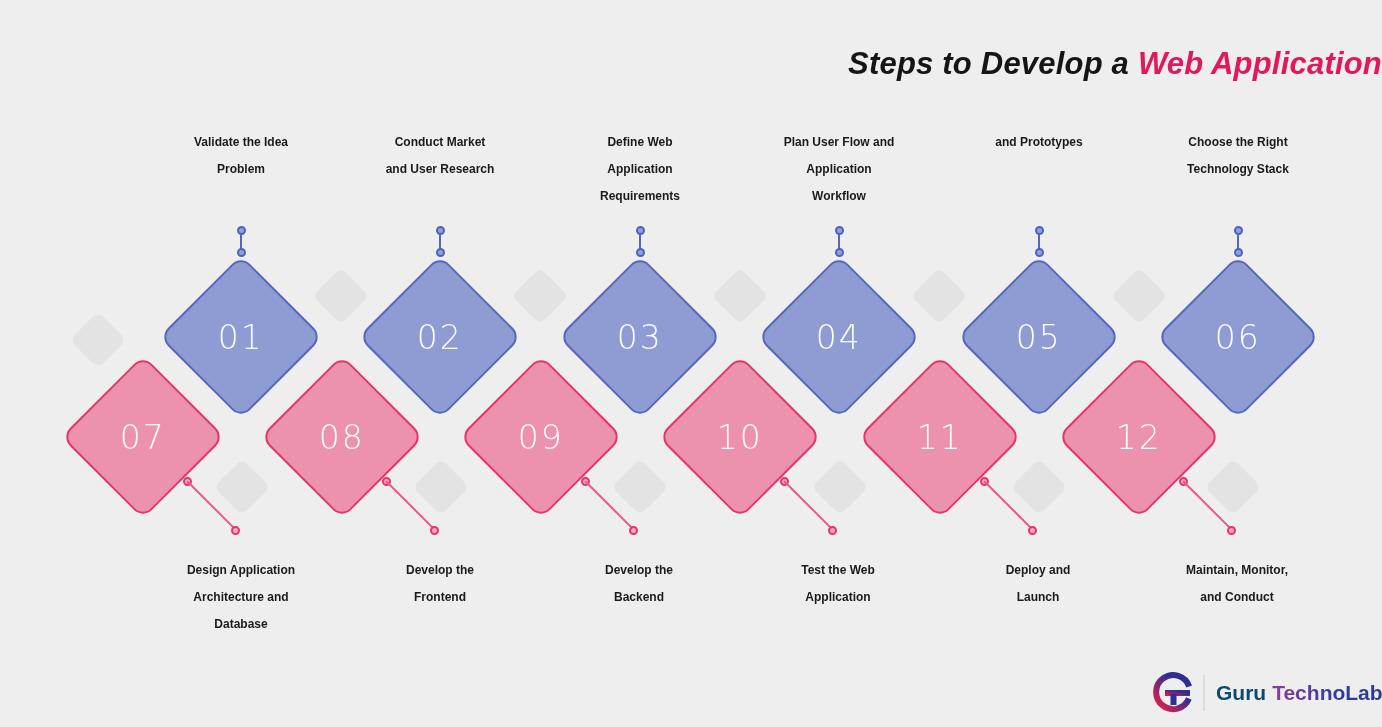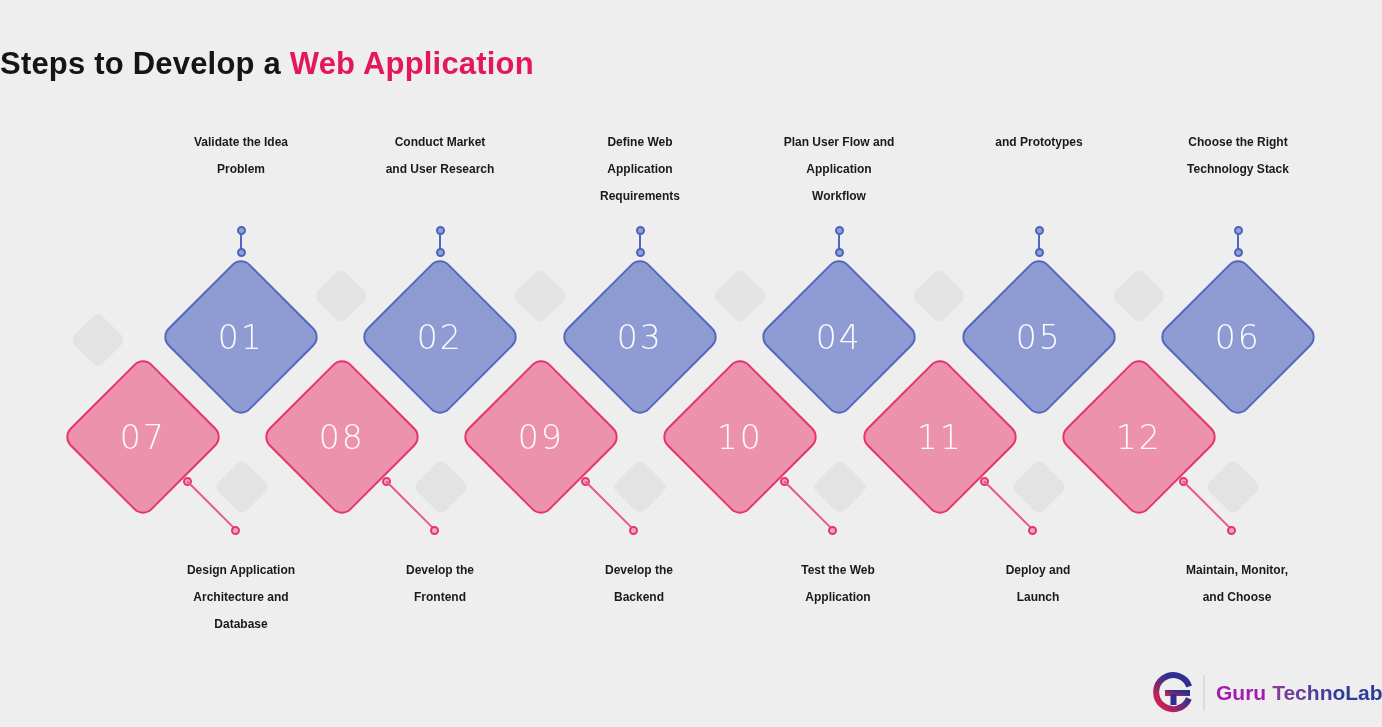--- a/index.html
+++ b/index.html
@@ -6,23 +6,24 @@
   #stage{
     position:relative;
     width:1382px;height:727px;
     background:#EFEEEE;
     overflow:hidden;
     font-family:"Liberation Sans", sans-serif;
   }
   
   .title{
     position:absolute;left:0;top:46px;width:100%;
-    text-align:left;
+    text-align:right;
     font-size:31px;font-weight:700;color:#151515;
     letter-spacing:.2px;
+    font-style:italic;
   }
   .title .accent{color:#E2175C;}
   
   .step{position:absolute;top:0;left:0;width:0;height:727px;}
   
   .diamond{
     position:absolute;width:116px;height:116px;
     border-radius:13px;
     transform:rotate(45deg);
     box-sizing:border-box;
@@ -75,21 +76,21 @@
   
   .gray{
     position:absolute;width:40px;height:40px;border-radius:7px;
     background:#E3E3E3;transform:rotate(45deg);
   }
   
   .brand{position:absolute;left:1152px;top:670px;height:46px;display:flex;align-items:center;}
   .brand .mark{width:42px;height:42px;}
   .brand .divider{width:2px;height:36px;background:#DCDCDC;margin:0 11px 0 9px;}
   .brand .name{font-size:21px;font-weight:700;white-space:nowrap;}
-  .brand .name .p1{color:#a21caf;}
+  .brand .name .p1{color:#0c4a6e;}
   .brand .name .p2{
     background:linear-gradient(90deg,#8A3D9E 0%,#2B3A9B 60%);
     -webkit-background-clip:text;background-clip:text;color:transparent;
     margin-left:6px;
   }
 </style>
 </head>
 <body>
 
 <div id="stage">
@@ -287,21 +288,21 @@
     <div class="diamond pink">
       <div class="num-wrap">
           <span class="num">12</span>
         </div>
     </div>
     <div class="dot pinkc"></div>
     <div class="dline"></div>
     <div class="ring pinkc"></div>
     <div class="lbl bottom">
       <div>Maintain, Monitor,</div>
-      <div>and Choose</div>
+      <div>and Conduct</div>
 
     </div>
   </div>
 
   <div class="brand">
     <svg class="mark" viewBox="0 0 42 42">
       <defs>
         <linearGradient id="ggrad" x1="1" y1="0" x2="0" y2="1">
           <stop offset="0.35" stop-color="#2F2F90"></stop>
           <stop offset="0.85" stop-color="#C92056"></stop>

